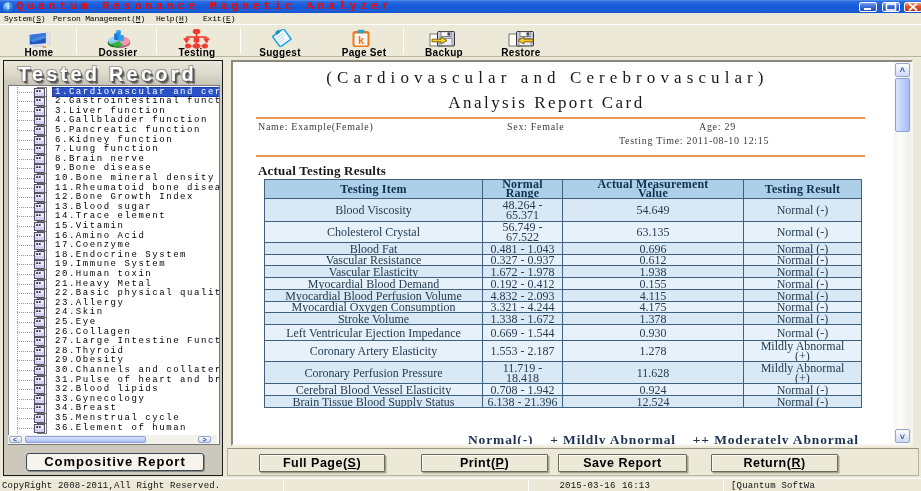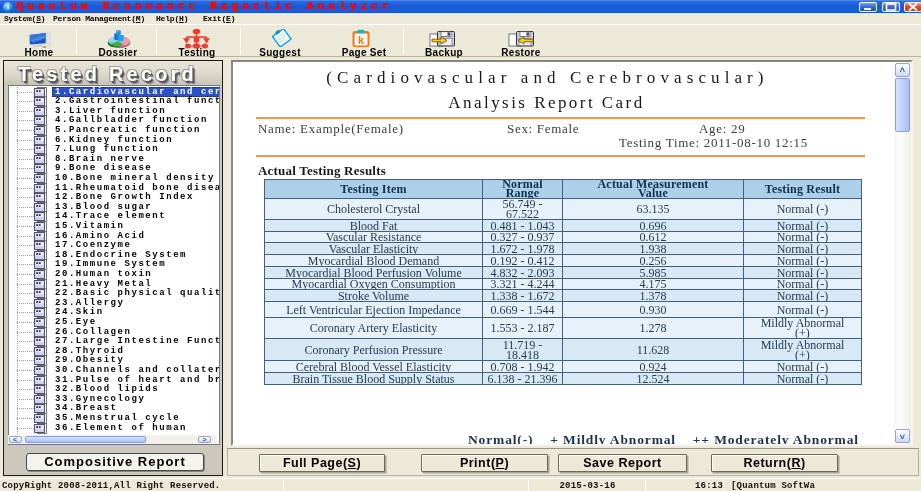--- a/index.html
+++ b/index.html
@@ -1,17 +1,17 @@
 <!DOCTYPE html>
 <html><head><meta charset="utf-8"><style>
 *{margin:0;padding:0;box-sizing:border-box}
 html,body{width:921px;height:491px;overflow:hidden}
 body{background:#ece9d8;font-family:"Liberation Sans",sans-serif;position:relative}
 .abs{position:absolute}
-.mb{font-family:"Liberation Mono",monospace;font-weight:bold}
+.mb{font-family:"Liberation Mono",monospace;font-weight:normal}
 
 #titlebar{left:0;top:0;width:921px;height:13px;background:linear-gradient(to bottom,#5a96f2 0%,#2a6ae0 12%,#1558d8 55%,#1e5fd8 85%,#1050c8 100%)}
 #titletext{left:16px;top:0px;width:600px;height:13px;color:#fc0800;font-size:11px;line-height:13px;letter-spacing:4.15px;white-space:nowrap;text-shadow:0.7px 0 0 #e80000}
 #appico{left:3px;top:1.5px;width:10px;height:10px;border-radius:50%;background:radial-gradient(circle at 35% 30%,#9fd8f8,#3488e0 55%,#0c50b4);color:#fff;font-size:8px;line-height:10px;text-align:center;font-weight:bold;font-family:"Liberation Serif",serif}
 .winbtn{top:1.5px;width:18px;height:10px;border-radius:2px;border:1px solid #fff;overflow:hidden}
 .winbtn svg{display:block}
 #btnmin,#btnmax{background:linear-gradient(to bottom,#7aa0ee 0%,#3868d8 50%,#2050c0 100%)}
 #btnclose{background:linear-gradient(to bottom,#f0a080 0%,#e0502a 45%,#c03a18 100%)}
 
 #menubar{left:0;top:13px;width:921px;height:11px;font-size:8px;color:#000}
@@ -41,21 +41,21 @@
 #compbtn{left:22px;top:392px;width:178px;height:18px;background:#f6f4ec;border:1.5px solid #3a4a58;border-radius:3px;box-shadow:1px 1px 0 #8a887a;
  font-size:13px;font-weight:bold;letter-spacing:1px;text-align:center;line-height:16px;color:#000}
 
 #mainpanel{left:231px;top:60px;width:682px;height:386px;background:#737373;border:2px solid;border-color:#8a887c #f6f5ef #f6f5ef #8a887c}
 #maincontent{left:0;top:0;width:661px;height:382px;background:#fff;overflow:hidden}
 #vscroll{left:661px;top:0;width:17px;height:382px;background:linear-gradient(to right,#f6f5f0 0%,#fdfdfb 30%,#f0efe8 100%)}
 .serif{font-family:"Liberation Serif",serif}
 #rtitle1{left:-16px;top:6px;width:661px;text-align:center;font-size:17px;letter-spacing:5.1px;color:#181818;white-space:nowrap}
 #rtitle2{left:-17px;top:31px;width:661px;text-align:center;font-size:17px;letter-spacing:2.45px;color:#181818;white-space:nowrap}
 .orule{height:2px;background:#e8965a}
-.inforow{font-size:13px;letter-spacing:0.7px;color:#3c3c38;white-space:nowrap}
+.inforow{font-size:10px;letter-spacing:0.7px;color:#3c3c38;white-space:nowrap}
 
 #rtable{left:31px;top:117px;border-collapse:collapse;table-layout:fixed;width:597px;font-family:"Liberation Serif",serif;font-size:12px;color:#253c52}
 #rtable td,#rtable th{border:1px solid #41607e;text-align:center;vertical-align:middle;padding:0;line-height:10px;overflow:hidden}
 #rtable th{background:#aecfe8;font-size:12px;color:#10304e;line-height:9px;letter-spacing:0.2px}
 .r1{background:#d9e8f5}.r2{background:#e7f1fa}
 
 #buttonbar{left:227px;top:448px;width:692px;height:28px;border:1px solid #b4b1a0;border-top-color:#989585;background:#ece9d8}
 .bbtn{top:5px;height:18px;background:#ece9d8;border:1px solid #6a6a5a;box-shadow:inset 1px 1px 0 #fbfaf4, 1.5px 1.5px 0 #a8a594;
  font-size:12.5px;font-weight:bold;letter-spacing:0.5px;text-align:center;line-height:16px;color:#000;border-radius:1px}
 
@@ -611,20 +611,26 @@
           <col style="width:181px">
           <col style="width:118px">
         </colgroup>
    <tbody>
           <tr style="height:18px">
             <th>Testing Item</th>
             <th>Normal<br>Range</th>
             <th>Actual Measurement<br>Value</th>
             <th>Testing Result</th>
           </tr>
+   <tr class="r1" style="height:23px">
+            <td>Blood Viscosity</td>
+            <td>48.264 -<br>65.371</td>
+            <td>54.649</td>
+            <td>Normal (-)</td>
+          </tr>
    <tr class="r2" style="height:18.5px">
             <td>Cholesterol Crystal</td>
             <td>56.749 -<br>67.522</td>
             <td>63.135</td>
             <td>Normal (-)</td>
           </tr>
    <tr class="r1" style="height:12px">
             <td>Blood Fat</td>
             <td>0.481 - 1.043</td>
             <td>0.696</td>
@@ -638,27 +644,27 @@
           </tr>
    <tr class="r1" style="height:12px">
             <td>Vascular Elasticity</td>
             <td>1.672 - 1.978</td>
             <td>1.938</td>
             <td>Normal (-)</td>
           </tr>
    <tr class="r2" style="height:12px">
             <td>Myocardial Blood Demand</td>
             <td>0.192 - 0.412</td>
-            <td>0.256</td>
+            <td>0.155</td>
             <td>Normal (-)</td>
           </tr>
    <tr class="r1" style="height:12px">
             <td>Myocardial Blood Perfusion Volume</td>
             <td>4.832 - 2.093</td>
-            <td>5.985</td>
+            <td>4.115</td>
             <td>Normal (-)</td>
           </tr>
    <tr class="r2" style="height:11px">
             <td>Myocardial Oxygen Consumption</td>
             <td>3.321 - 4.244</td>
             <td>4.175</td>
             <td>Normal (-)</td>
           </tr>
    <tr class="r1" style="height:12px">
             <td>Stroke Volume</td>
@@ -713,16 +719,16 @@
   <div class="abs bbtn" style="left:330px;width:129px">Save Report</div>
   <div class="abs bbtn" style="left:483px;width:127px">Return(<u>R</u>)</div>
 </div>
 
 <div class="abs" id="statusbar">
   <div class="abs stext mb" style="left:2px">CopyRight 2008-2011,All Right Reserved.</div>
   <div class="abs sdiv" style="left:283px"></div>
   <div class="abs sdiv" style="left:528px"></div>
   <div class="abs stext mb" style="left:530px;width:115px;text-align:center">2015-03-16</div>
   <div class="abs sdiv" style="left:645px"></div>
-  <div class="abs stext mb" style="left:647px;width:76px;text-align:right">16:13</div>
+  <div class="abs stext mb" style="left:622px;width:76px;text-align:left">16:13</div>
   <div class="abs sdiv" style="left:723px"></div>
   <div class="abs stext mb" style="left:731px">[Quantum SoftWa</div>
 </div>
 
 </body></html>

